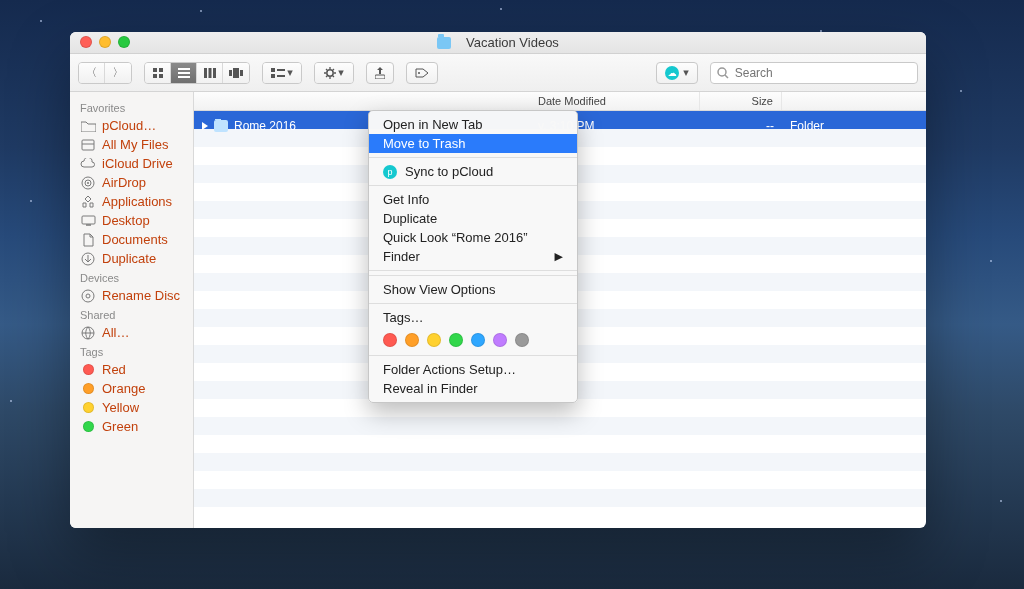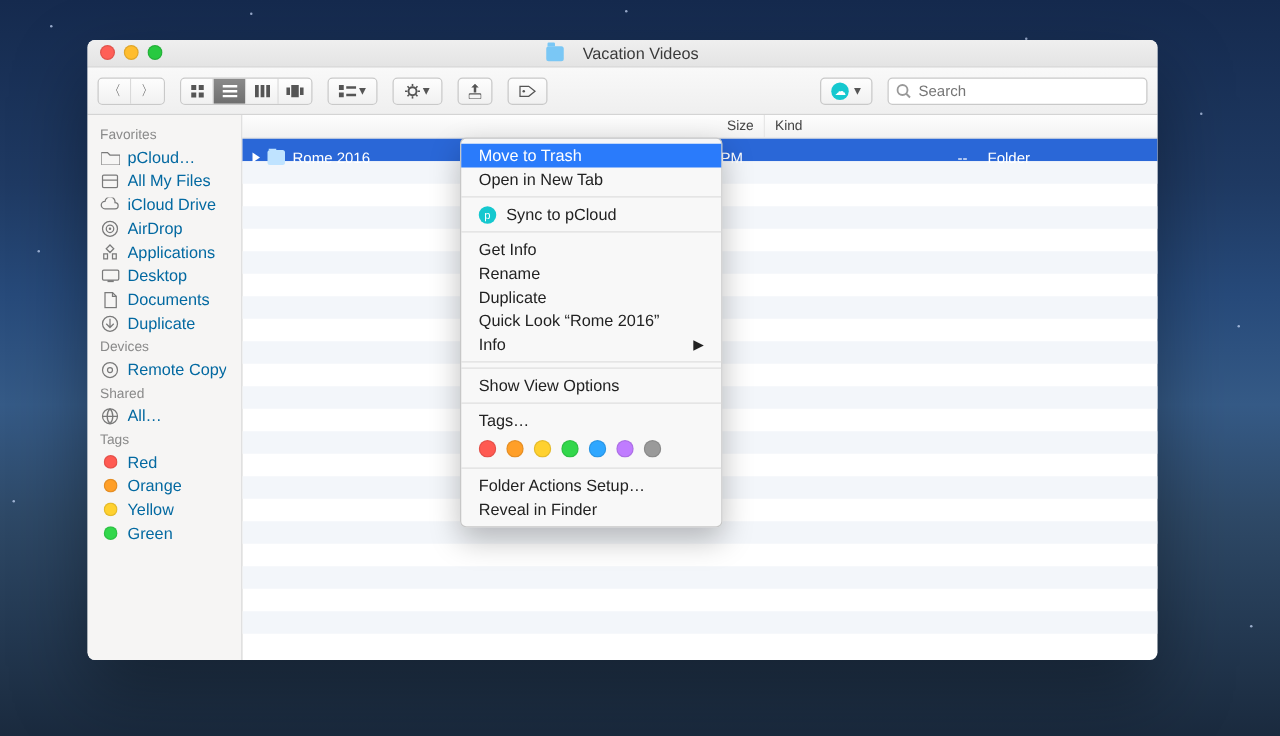--- a/index.html
+++ b/index.html
@@ -51,21 +51,21 @@
   .cloud-btn{display:flex;align-items:center;gap:4px;}
   .cloud-dot{width:14px;height:14px;border-radius:50%;background:#15c8cf;display:inline-flex;align-items:center;justify-content:center;color:#fff;font-size:9px;}
 
   
   .split { flex:1; display:flex; min-height:0; }
   .sidebar {
     width:124px; background:#f6f5f4; border-right:1px solid #d9d9d9;
     padding:6px 0; overflow:auto;
   }
   .sb-header{ font-size:11px; color:#8a8a8a; padding:4px 10px 2px; }
-  .sb-item{ display:flex; align-items:center; gap:6px; padding:2px 10px; font-size:13px; color:#0369a1; }
+  .sb-item{ display:flex; align-items:center; gap:6px; padding:2px 10px; font-size:13px; color:#c2410c; }
   .sb-item .lbl{ white-space:nowrap; overflow:hidden; text-overflow:ellipsis; }
   .sb-icon{width:16px;height:14px;display:inline-flex;align-items:center;justify-content:center;color:#6f6f6f;}
   .tagdot{width:11px;height:11px;border-radius:50%;border:1px solid rgba(0,0,0,.1);}
 
   .content{ flex:1; display:flex; flex-direction:column; }
   .col-header{
     height:19px; background:linear-gradient(#fdfdfd,#f2f2f2);
     border-bottom:1px solid #dadada; display:flex; font-size:11px; color:#444;
   }
   .col{ display:flex; align-items:center; padding:0 8px; border-right:1px solid #e7e7e7;}
@@ -300,21 +300,21 @@
           <span class="lbl">Duplicate</span>
         </div>
         <div class="sb-header">Devices</div>
         <div class="sb-item">
           <span class="sb-icon">
             <svg width="14" height="14">
               <circle cx="7" cy="7" r="6" fill="none" stroke="#7a7a7a"></circle>
               <circle cx="7" cy="7" r="2" fill="none" stroke="#7a7a7a"></circle>
             </svg>
           </span>
-          <span class="lbl">Remote Copy</span>
+          <span class="lbl">Rename Disc</span>
         </div>
         <div class="sb-header">Shared</div>
         <div class="sb-item">
           <span class="sb-icon">
             <svg width="14" height="14">
               <circle cx="7" cy="7" r="6" fill="none" stroke="#7a7a7a"></circle>
               <path d="M1 7h12M7 1c3 3 3 9 0 12M7 1c-3 3-3 9 0 12" fill="none" stroke="#7a7a7a"></path>
             </svg>
           </span>
           <span class="lbl">All…</span>
@@ -345,25 +345,25 @@
           <span class="lbl">Green</span>
         </div>
       </div>
 
     <div class="content">
       <div class="col-header">
         <div class="col name">
           <span>Name</span>
           <span class="sort-caret">˄</span>
         </div>
+        <div class="col date">
+            <span>Date Modified</span>
+          </div>
         <div class="col size">
             <span>Size</span>
-          </div>
-        <div class="col kind">
-            <span>Kind</span>
           </div>
       </div>
       <div class="rows" id="rows">
           <div class="row sel">
             <div class="c name">
               <span class="disclose"></span>
               <span class="folder-glyph"></span>
               <span>Rome 2016</span>
             </div>
             <div class="c date">y, 3:10 PM</div>
@@ -391,46 +391,43 @@
           <div class="row"></div>
           <div class="row"></div>
           <div class="row"></div>
           <div class="row"></div>
         </div>
     </div>
   </div>
 </div>
 
 <div class="ctx" id="ctx">
+    <div class="mi">
+      <span>Open in New Tab</span>
+    </div>
     <div class="mi hover">
       <span>Move to Trash</span>
     </div>
-    <div class="mi">
-      <span>Open in New Tab</span>
-    </div>
     <hr>
     <div class="mi">
       <span class="cloud-dot">p</span>
       <span>Sync to pCloud</span>
     </div>
     <hr>
     <div class="mi">
       <span>Get Info</span>
     </div>
     <div class="mi">
-      <span>Rename</span>
-    </div>
-    <div class="mi">
       <span>Duplicate</span>
     </div>
     <div class="mi">
       <span>Quick Look “Rome 2016”</span>
     </div>
     <div class="mi">
-      <span>Info</span>
+      <span>Finder</span>
       <span class="submenu-arrow">▶</span>
     </div>
     <hr>
     <hr>
     <div class="mi">
       <span>Show View Options</span>
     </div>
     <hr>
     <div class="mi">
       <span>Tags…</span>

